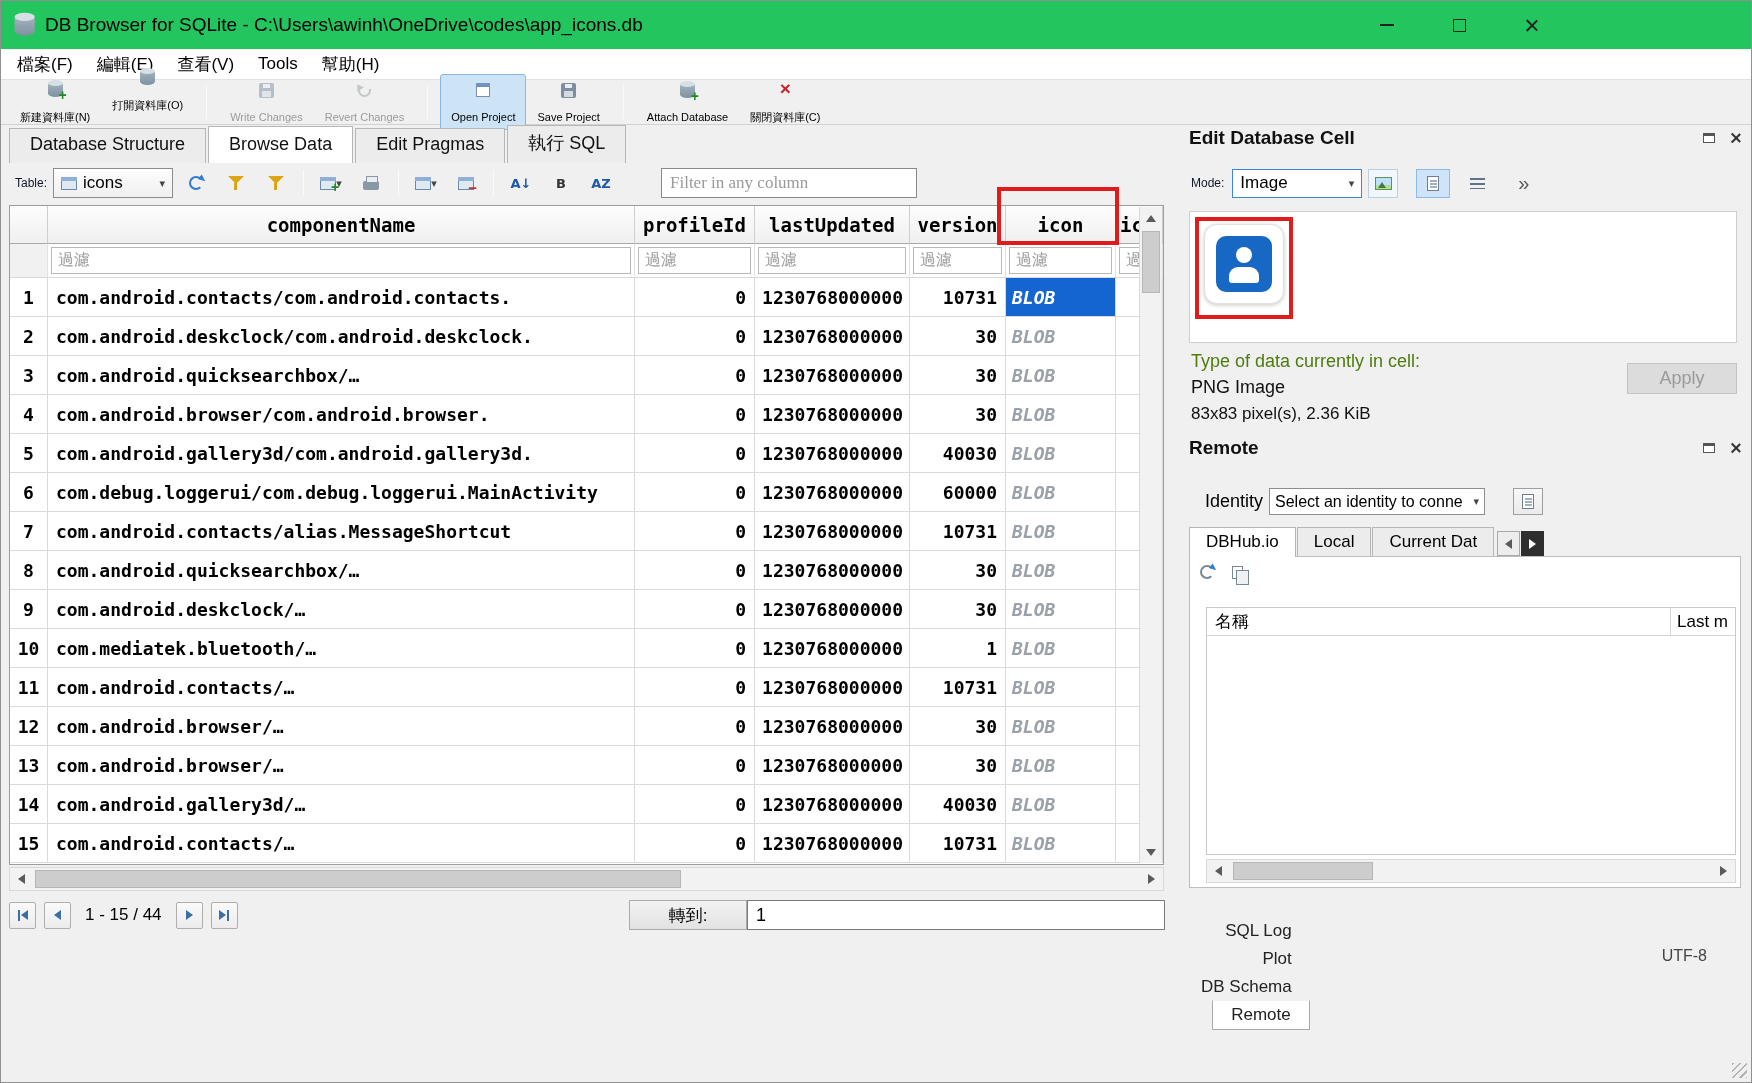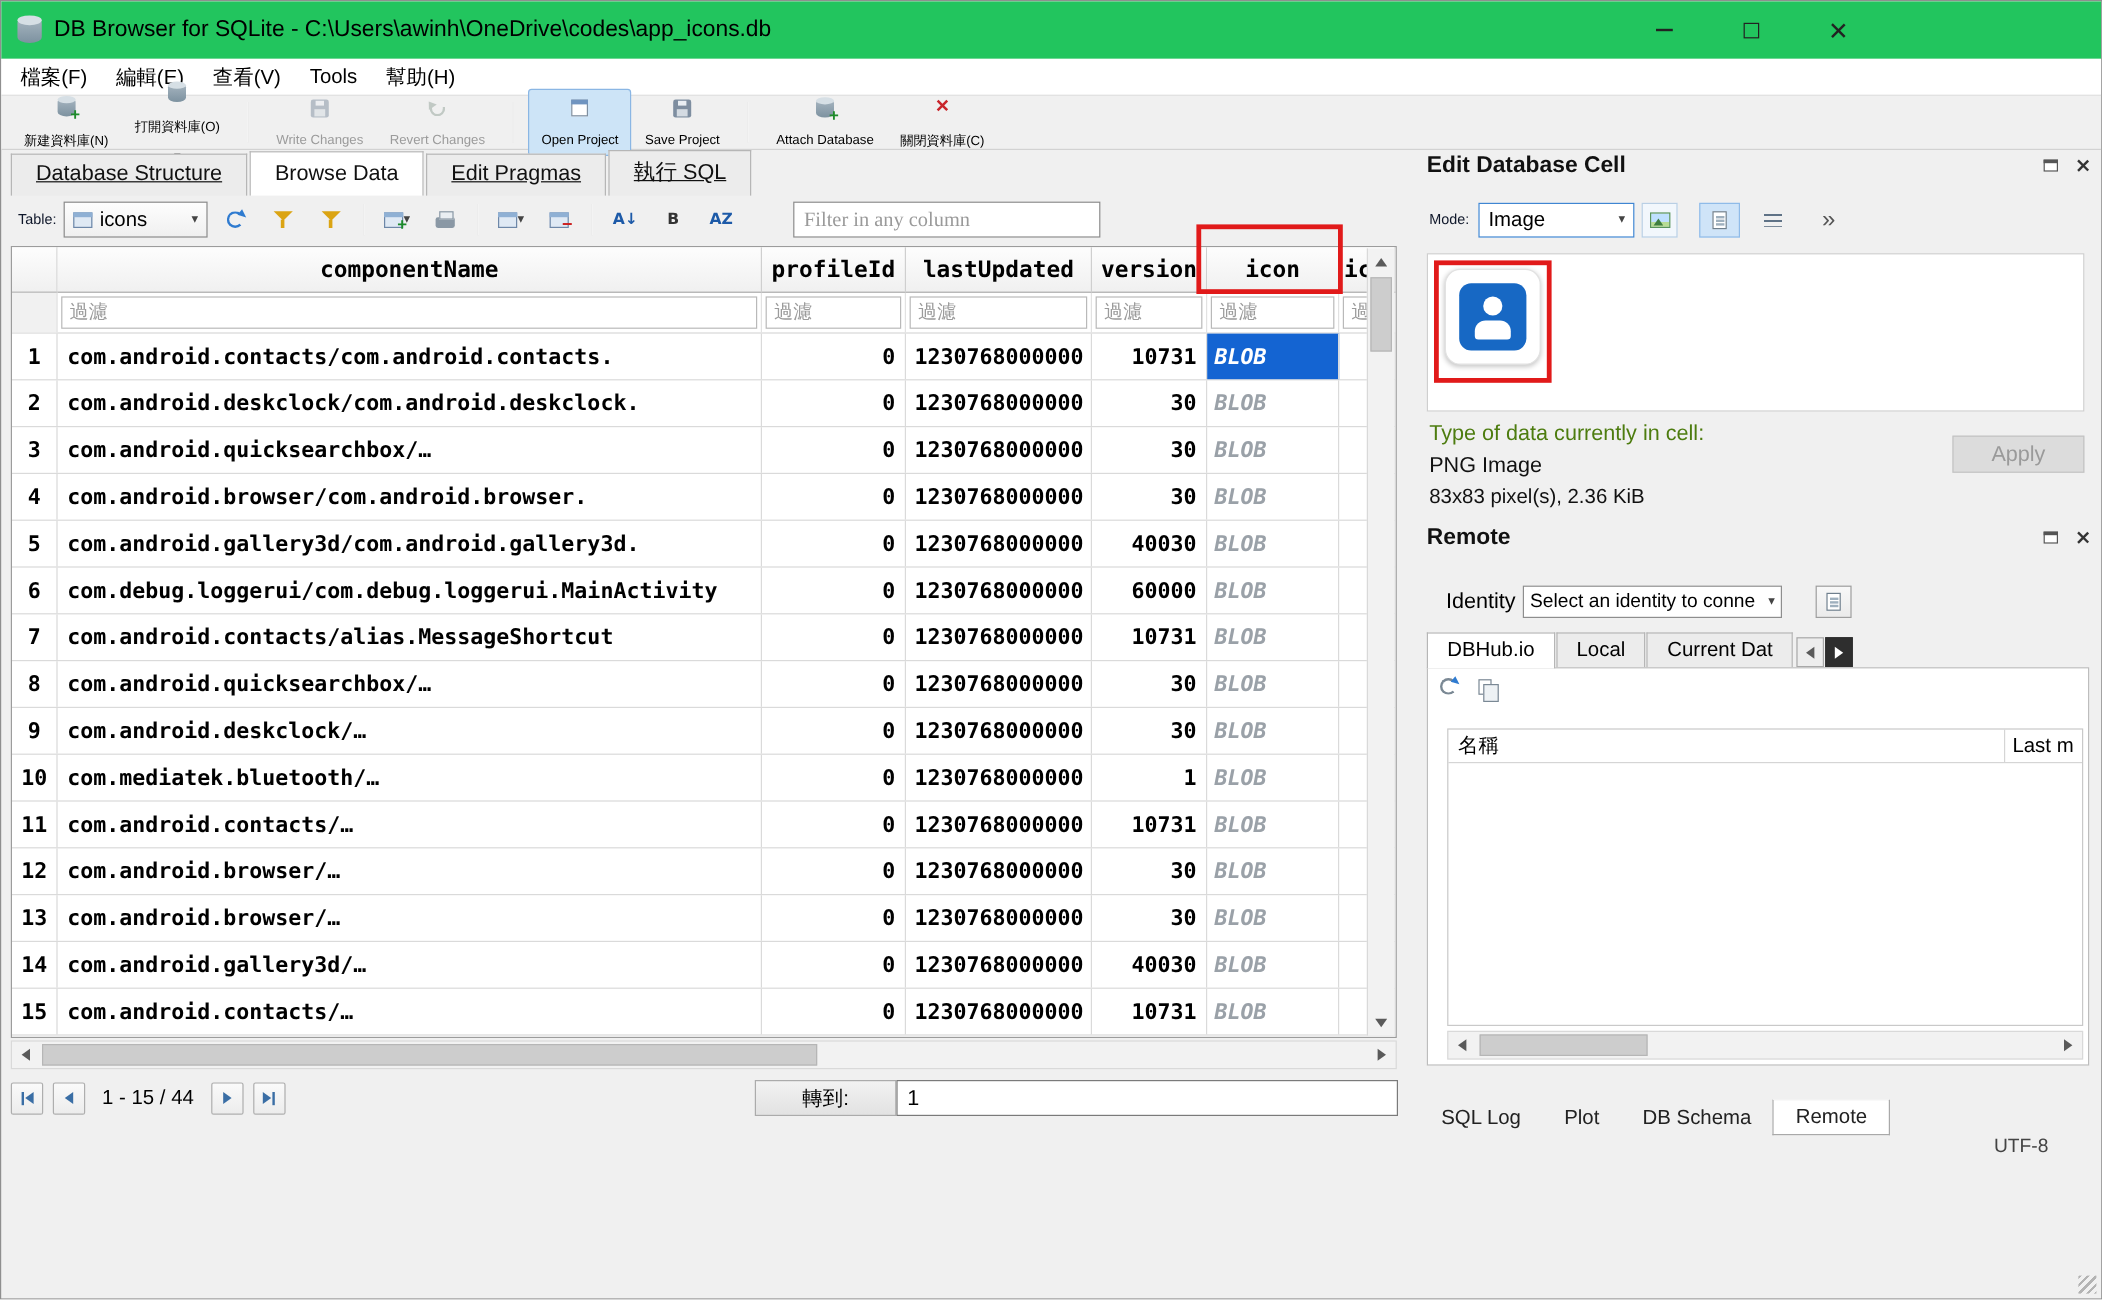--- a/index.html
+++ b/index.html
@@ -42,21 +42,21 @@
   .ic-proj::before{content:"";position:absolute;left:-1px;right:-1px;top:-1px;height:4px;background:#6f94c0;}
   .plus-badge::after{content:"+";position:absolute;right:-4px;bottom:-6px;color:#1d8a2a;font-weight:bold;font-size:14px;}
   .x-red{color:#c9252b;font-weight:bold;font-size:19px;line-height:1;}
   .x-red::before{content:"\00d7";}
   .caret{font-size:11px;color:#444;line-height:1;}
   .caret::before{content:"\25be";}
 
   
   .tabs-row{position:absolute;left:8px;top:124px;height:38px;display:flex;align-items:flex-end;z-index:3;}
   .tab{padding:7px 20px 8px;font-size:18px;background:#ececec;border:1px solid #b6b6b6;border-bottom:none;margin-right:2px;color:#111;}
-  .tab.inactive{padding-top:5px;margin-top:3px;text-decoration:underline;}
+  .tab.inactive{padding-top:5px;margin-top:3px;}
   .tab.active{background:#fff;position:relative;z-index:2;}
 
   
   .controls{position:absolute;left:8px;top:164px;width:1156px;height:36px;display:flex;align-items:center;gap:6px;padding-left:6px;}
   .lbl{font-size:12px;color:#0f172a;}
   .combo{display:flex;align-items:center;gap:6px;border:1px solid #8c8c8c;background:linear-gradient(#fdfdfd,#f0f0f0);height:30px;padding:0 7px;font-size:17px;}
   .table-combo{width:120px;}
   .combo .caret{margin-left:auto;}
   .icon-btn{width:34px;height:30px;display:flex;align-items:center;justify-content:center;flex:none;}
   .ctrl-sep{width:1px;height:26px;background:#cfcfcf;border-right:1px solid #fbfbfb;margin:0 4px;}
@@ -169,21 +169,21 @@
   .ic-clone{width:11px;height:13px;border:1px solid #7a8894;background:#fff;position:relative;}
   .ic-clone::after{content:"";position:absolute;left:3px;top:3px;width:11px;height:13px;border:1px solid #7a8894;background:#eef2f5;}
   .remote-table{position:absolute;left:16px;top:50px;right:4px;bottom:32px;border:1px solid #c9c9c9;}
   .rt-head{display:flex;height:28px;border-bottom:1px solid #d5d5d5;}
   .rt-col-name{flex:1;display:flex;align-items:center;padding-left:8px;font-size:17px;border-right:1px solid #d5d5d5;}
   .rt-col-last{width:64px;display:flex;align-items:center;padding-left:6px;font-size:17px;overflow:hidden;white-space:nowrap;}
   .remote-hscroll{position:absolute;left:16px;right:4px;bottom:4px;height:24px;background:#f2f2f2;border:1px solid #d9d9d9;}
   .rh-thumb{position:absolute;top:2px;bottom:2px;left:26px;width:140px;background:#cdcdcd;border:1px solid #b6b6b6;}
 
   
-  .dock-tabs{position:absolute;left:1182px;top:916px;height:29px;display:flex;align-items:center;}
+  .dock-tabs{position:absolute;left:1182px;top:916px;height:29px;display:flex;align-items:flex-end;flex-direction:column;}
   .dtab{padding:4px 18px;font-size:17px;color:#222;}
   .dtab.active{background:#fff;border:1px solid #a9a9a9;border-top:1px solid #f0f0f0;margin-top:-1px;}
   .status-enc{position:absolute;right:44px;top:946px;font-size:16px;color:#444;}
   .grip{position:absolute;right:4px;bottom:4px;width:15px;height:15px;background:repeating-linear-gradient(135deg,#b3b3b3 0 2px,transparent 2px 5px);}
 
   
   .red-box{position:absolute;border:4px solid #e11a1a;z-index:50;pointer-events:none;}
   .red1{left:996px;top:186px;width:122px;height:58px;}
   .red2{left:1194px;top:216px;width:98px;height:102px;}
 </style>

